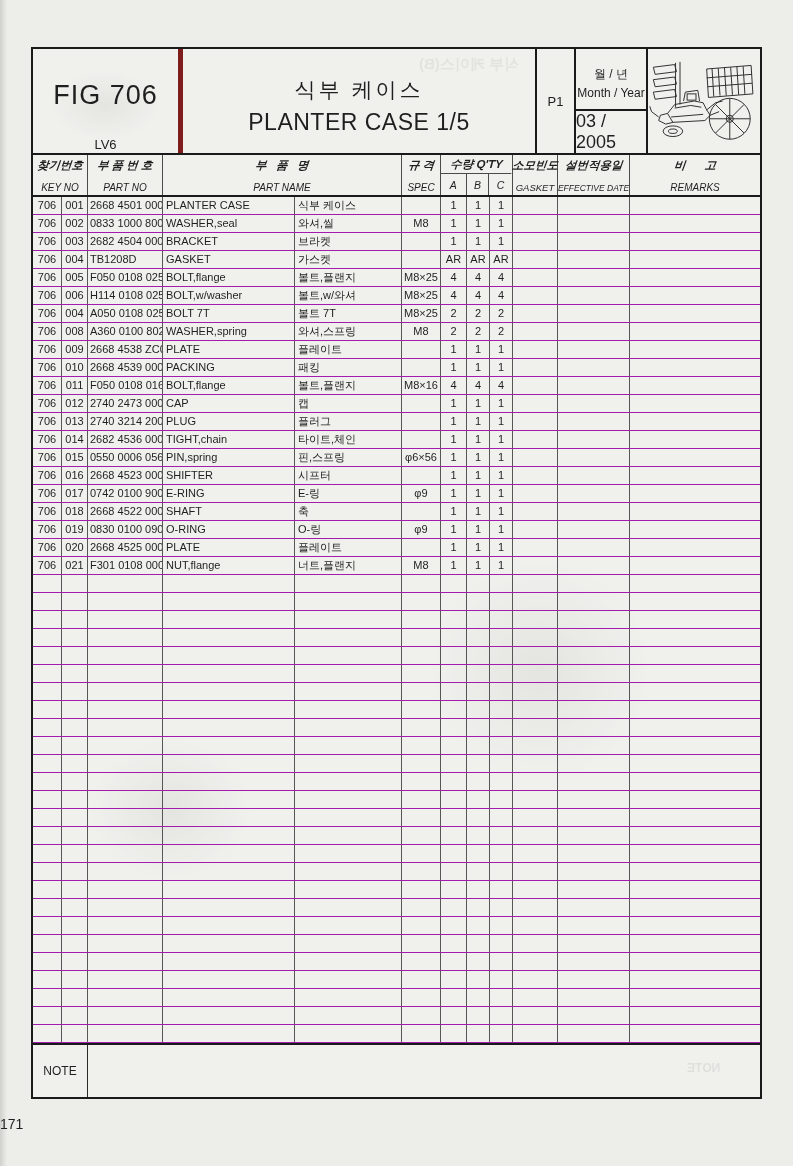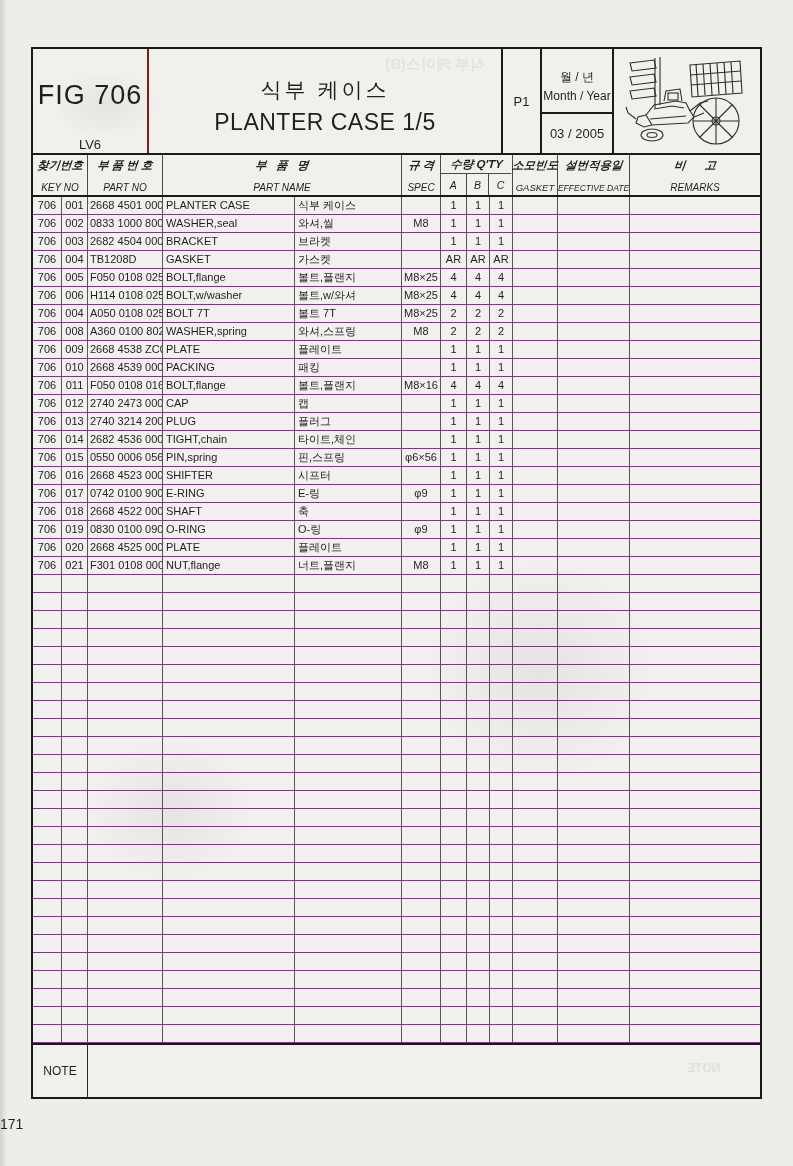--- a/index.html
+++ b/index.html
@@ -16,32 +16,32 @@
     background:radial-gradient(ellipse at center, rgba(175,180,168,.30), rgba(175,180,168,0) 70%);}
   .bleed{position:absolute;pointer-events:none;transform:scaleX(-1);
     color:#7d8d7d;opacity:.12;font-weight:bold;filter:blur(.4px);white-space:nowrap;}
 
   .sheet{position:absolute;left:31px;top:47px;width:731px;box-sizing:border-box;
     border:2px solid #1a1a1a;background:rgba(246,246,243,.35);}
 
   
   .band{display:flex;height:104px;border-bottom:2px solid #1a1a1a;}
   .band > div{box-sizing:border-box;position:relative;}
-  .fig-cell{width:116px;border-right:2px solid #7f1d1d;display:flex;align-items:center;justify-content:center;}
+  .fig-cell{width:150px;border-right:5px solid #7f1d1d;display:flex;align-items:center;justify-content:center;}
   .fig-label{font-size:27px;letter-spacing:1px;margin-top:-12px;}
   .lv-label{position:absolute;bottom:1px;left:0;right:0;text-align:center;font-size:13px;margin-top:48px;}
   .title-cell{width:354px;border-right:2px solid #1a1a1a;display:flex;flex-direction:column;
     align-items:center;justify-content:center;padding-top:10px;gap:5px;}
   .title-ko{font-size:21px;letter-spacing:3px;}
   .title-en{font-size:23px;letter-spacing:.5px;}
   .p1-cell{width:39px;border-right:2px solid #1a1a1a;display:flex;align-items:center;justify-content:center;font-size:13px;}
   .month-cell{width:72px;border-right:2px solid #1a1a1a;display:flex;flex-direction:column;}
   .month-top{height:54px;border-bottom:2px solid #1a1a1a;display:flex;flex-direction:column;
     align-items:center;justify-content:flex-end;padding-bottom:9px;gap:3px;font-size:12px;}
-  .month-bottom{flex:1;display:flex;align-items:center;justify-content:center;font-size:13px;}
+  .month-bottom{flex:1;display:flex;align-items:center;justify-content:center;font-size:18px;}
   .illus-cell{flex:1;display:flex;align-items:center;justify-content:center;overflow:hidden;}
 
   
   .colhead{display:flex;height:40px;border-bottom:2px solid #1a1a1a;font-style:italic;}
   .colhead > div{box-sizing:border-box;border-right:1px solid #4a4a4a;display:flex;flex-direction:column;
     align-items:center;justify-content:space-between;padding:3px 0 2px;}
   .colhead .ko{font-size:11.5px;font-weight:bold;white-space:pre;transform:skewX(-6deg);}
   .colhead .en{font-size:10px;white-space:nowrap;}
   .h-key{width:55px}.h-pno{width:75px}.h-pname{width:239px}.h-spec{width:39px}
   .h-qty{width:72px;padding:0 !important;}

